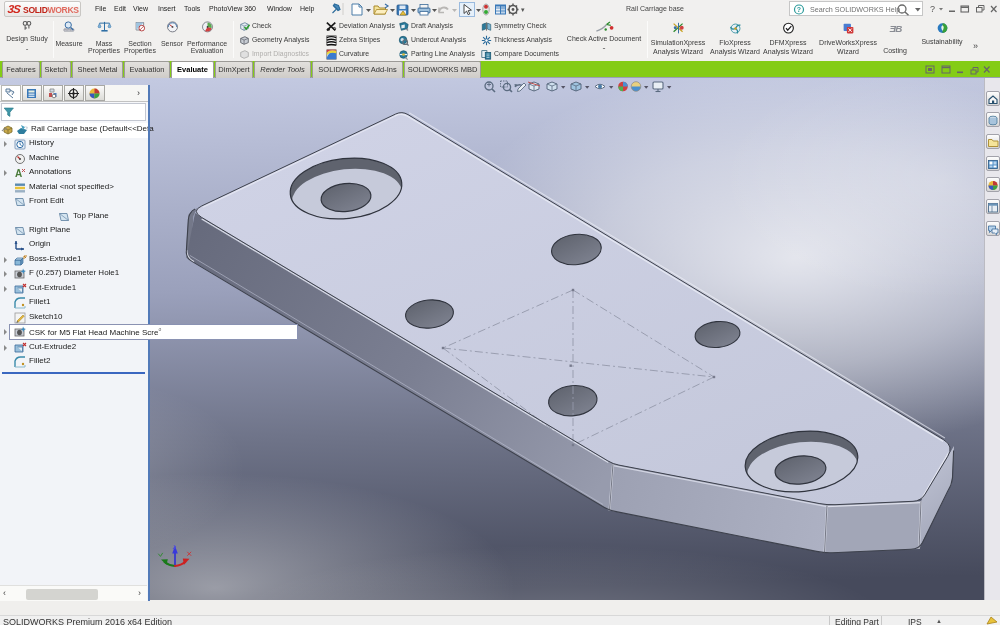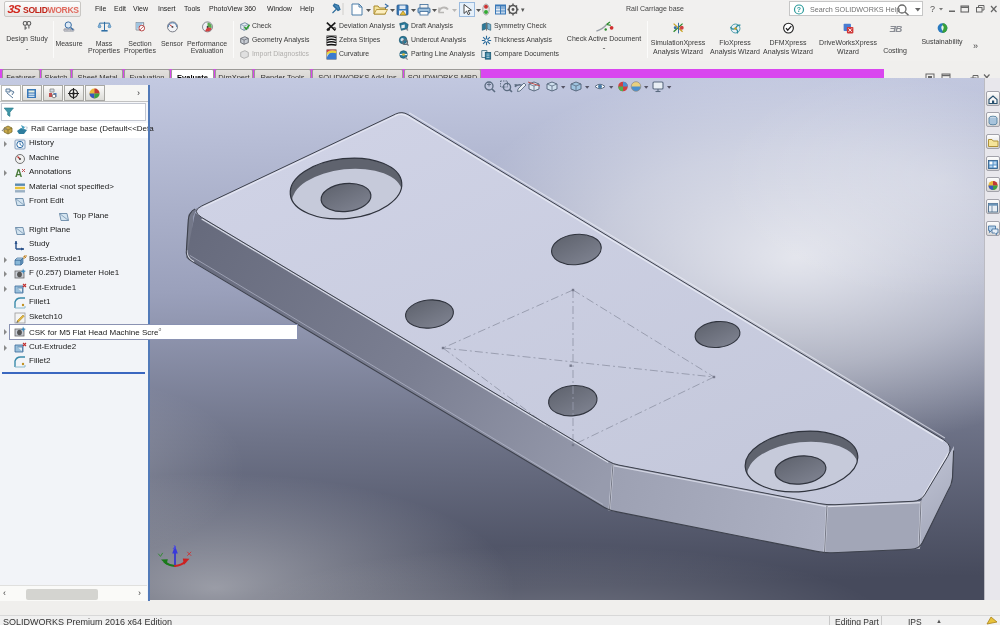--- a/index.html
+++ b/index.html
@@ -16,21 +16,21 @@
 
 
 #ribbon { position:absolute; left:0; top:18px; width:1000px; height:43px; background:#f1f0ee; }
 .rsep { position:absolute; top:3px; width:1px; height:37px; background:#d5d3d0; border-right:1px solid #fbfbfa; }
 .bigitem { position:absolute; top:2px; text-align:center; font-size:7px; color:#3a3a3a; line-height:6.5px; white-space:nowrap; }
 .bigitem .cap { margin-top:2px; line-height:6.5px; font-size:7px; }
 .smallrow { position:absolute; font-size:6.9px; color:#3c3c3c; white-space:nowrap; }
 .smallrow svg { vertical-align:-2px; }
 
 
-#cmtabs { position:absolute; left:0; top:69px; width:884px; height:17px; background:#d946ef; border-bottom:1px solid #9aa0b6; }
+#cmtabs { position:absolute; left:0; top:61px; width:1000px; height:17px; background:#84cc16; border-bottom:1px solid #9aa0b6; }
 .cmtab { position:absolute; top:0px; height:17px; background:linear-gradient(#e2e0dd,#cfccc8); border:1px solid #9c9a97; border-bottom:none; border-radius:2px 2px 0 0; font-size:7.5px; color:#333; text-align:center; line-height:16px; white-space:nowrap; }
 .cmtab.active { background:#ffffff; font-weight:bold; color:#000; }
 
 
 #viewport { position:absolute; left:0; top:78px; width:1000px; height:522px; }
 
 
 #fmpanel { position:absolute; left:0; top:85px; width:148px; height:516px; background:#f2f4f8; }
 #fmtabs { position:absolute; left:0; top:0; width:148px; height:17px; background:#f6f6f4; border-bottom:1px solid #c2c2c2; }
 .fmtab { position:absolute; top:0; width:20px; height:16px; background:linear-gradient(#fbfbfb,#dcdcd8); border:1px solid #a8a8a4; }
@@ -328,21 +328,21 @@
       <div style="position:absolute;left:973px;top:23px;font-size:9px;color:#444;">»</div>
     </div>
 
   <div id="cmtabs">
     <div class="cmtab" style="left:2px;width:38px;">Features</div>
     <div class="cmtab" style="left:41px;width:30px;text-align:center;">Sketch</div>
     <div class="cmtab" style="left:72px;width:51px;">Sheet Metal</div>
     <div class="cmtab" style="left:124px;width:46px;">Evaluation</div>
     <div class="cmtab active" style="left:171px;width:43px;">Evaluate</div>
     <div class="cmtab" style="left:215px;width:38px;">DimXpert</div>
-    <div class="cmtab" style="left:254px;width:57px;">Render Tools</div>
+    <div class="cmtab" style="left:254px;width:57px;font-style:italic;">Render Tools</div>
     <div class="cmtab" style="left:312px;width:91px;">SOLIDWORKS Add-Ins</div>
     <div class="cmtab" style="left:404px;width:77px;">SOLIDWORKS MBD</div>
     <div id="cmwinbtns">
         <svg class="abs" style="left:925px;top:3px;" width="70" height="12" viewBox="0 0 70 12">
 <rect x="1" y="2" width="8" height="7" fill="none" stroke="#666" stroke-width="1"></rect>
           <rect x="3" y="4" width="4" height="3" fill="#666"></rect>
 <rect x="17" y="2" width="8" height="7" fill="none" stroke="#666" stroke-width="1"></rect>
           <line x1="17" y1="3.5" x2="25" y2="3.5" stroke="#666" stroke-width="1.4"></line>
 <rect x="32" y="7.5" width="6" height="1.6" fill="#666"></rect>
 <rect x="46" y="6" width="5" height="4" fill="none" stroke="#666" stroke-width="1"></rect>
@@ -645,21 +645,21 @@
               <path d="M2.5 3.5 L10 3.5 L11.5 10.5 L4 10.5 Z" fill="#cfe0ee" fill-opacity="0.85" stroke="#6a8aa8" stroke-width="0.9"></path>
               <path d="M2.5 3.5 L11.5 10.5" stroke="#6a8aa8" stroke-width="0.7"></path>
             </svg></span>
           <span class="txt">Right Plane</span>
         </div>
         <div class="trow" style="top:151.9px;">
           <span class="ticon"><svg width="14" height="14" viewBox="0 0 14 14">
               <path d="M3 11 L3 3 M3 11 L11 11" stroke="#28508a" stroke-width="1.4"></path>
               <path d="M3 3 l-1.5 3 h3 Z M11 11 l-3 -1.5 v3 Z" fill="#28508a"></path>
             </svg></span>
-          <span class="txt">Study</span>
+          <span class="txt">Origin</span>
         </div>
         <div class="trow" style="top:166.3px;">
           <div class="exp"></div>
           <span class="ticon"><svg width="14" height="14" viewBox="0 0 14 14">
               <path d="M2 7 h6 v5 H2 Z" fill="#8ab8d8" stroke="#3a6a9a" stroke-width="0.8"></path>
               <path d="M2 7 l2 -2 h6 l-2 2 Z" fill="#b8d4e8" stroke="#3a6a9a" stroke-width="0.7"></path>
               <path d="M8 7 l2 -2 v5 l-2 2 Z" fill="#6a9ac0" stroke="#3a6a9a" stroke-width="0.7"></path>
               <path d="M11 3 l2 2 m-2 -2 v3 m0 -3 h3" stroke="#c08020" stroke-width="1"></path>
             </svg></span>
           <span class="txt">Boss-Extrude1</span>

